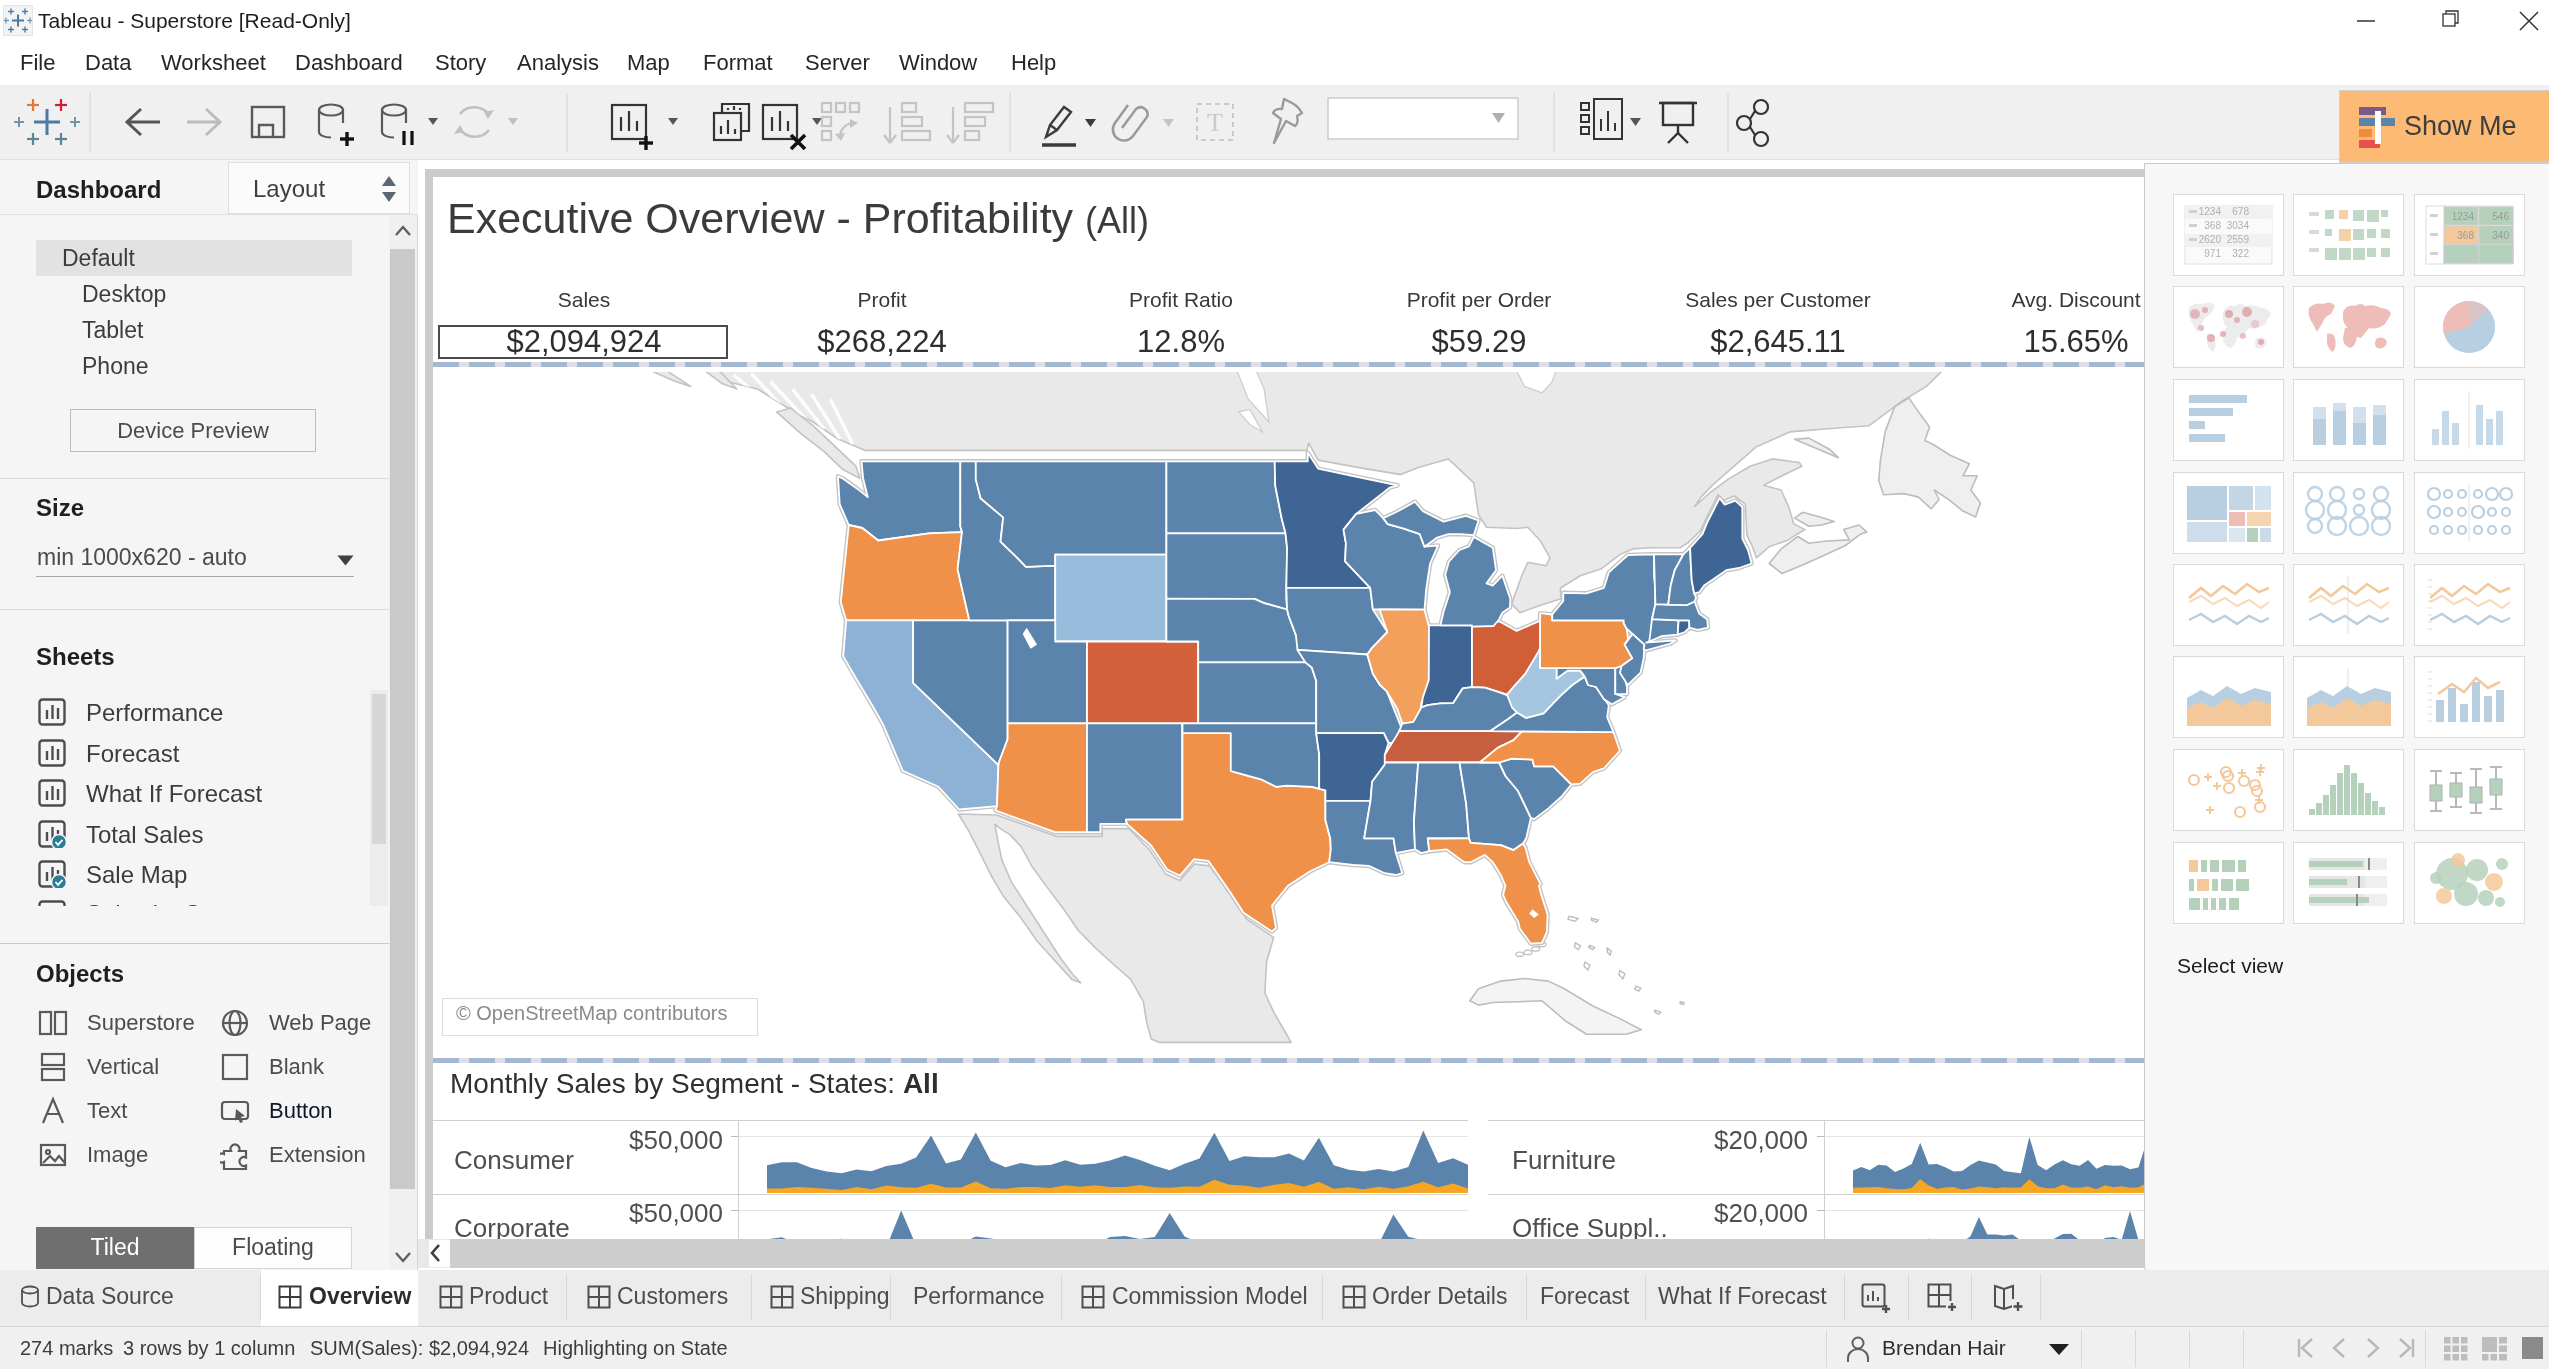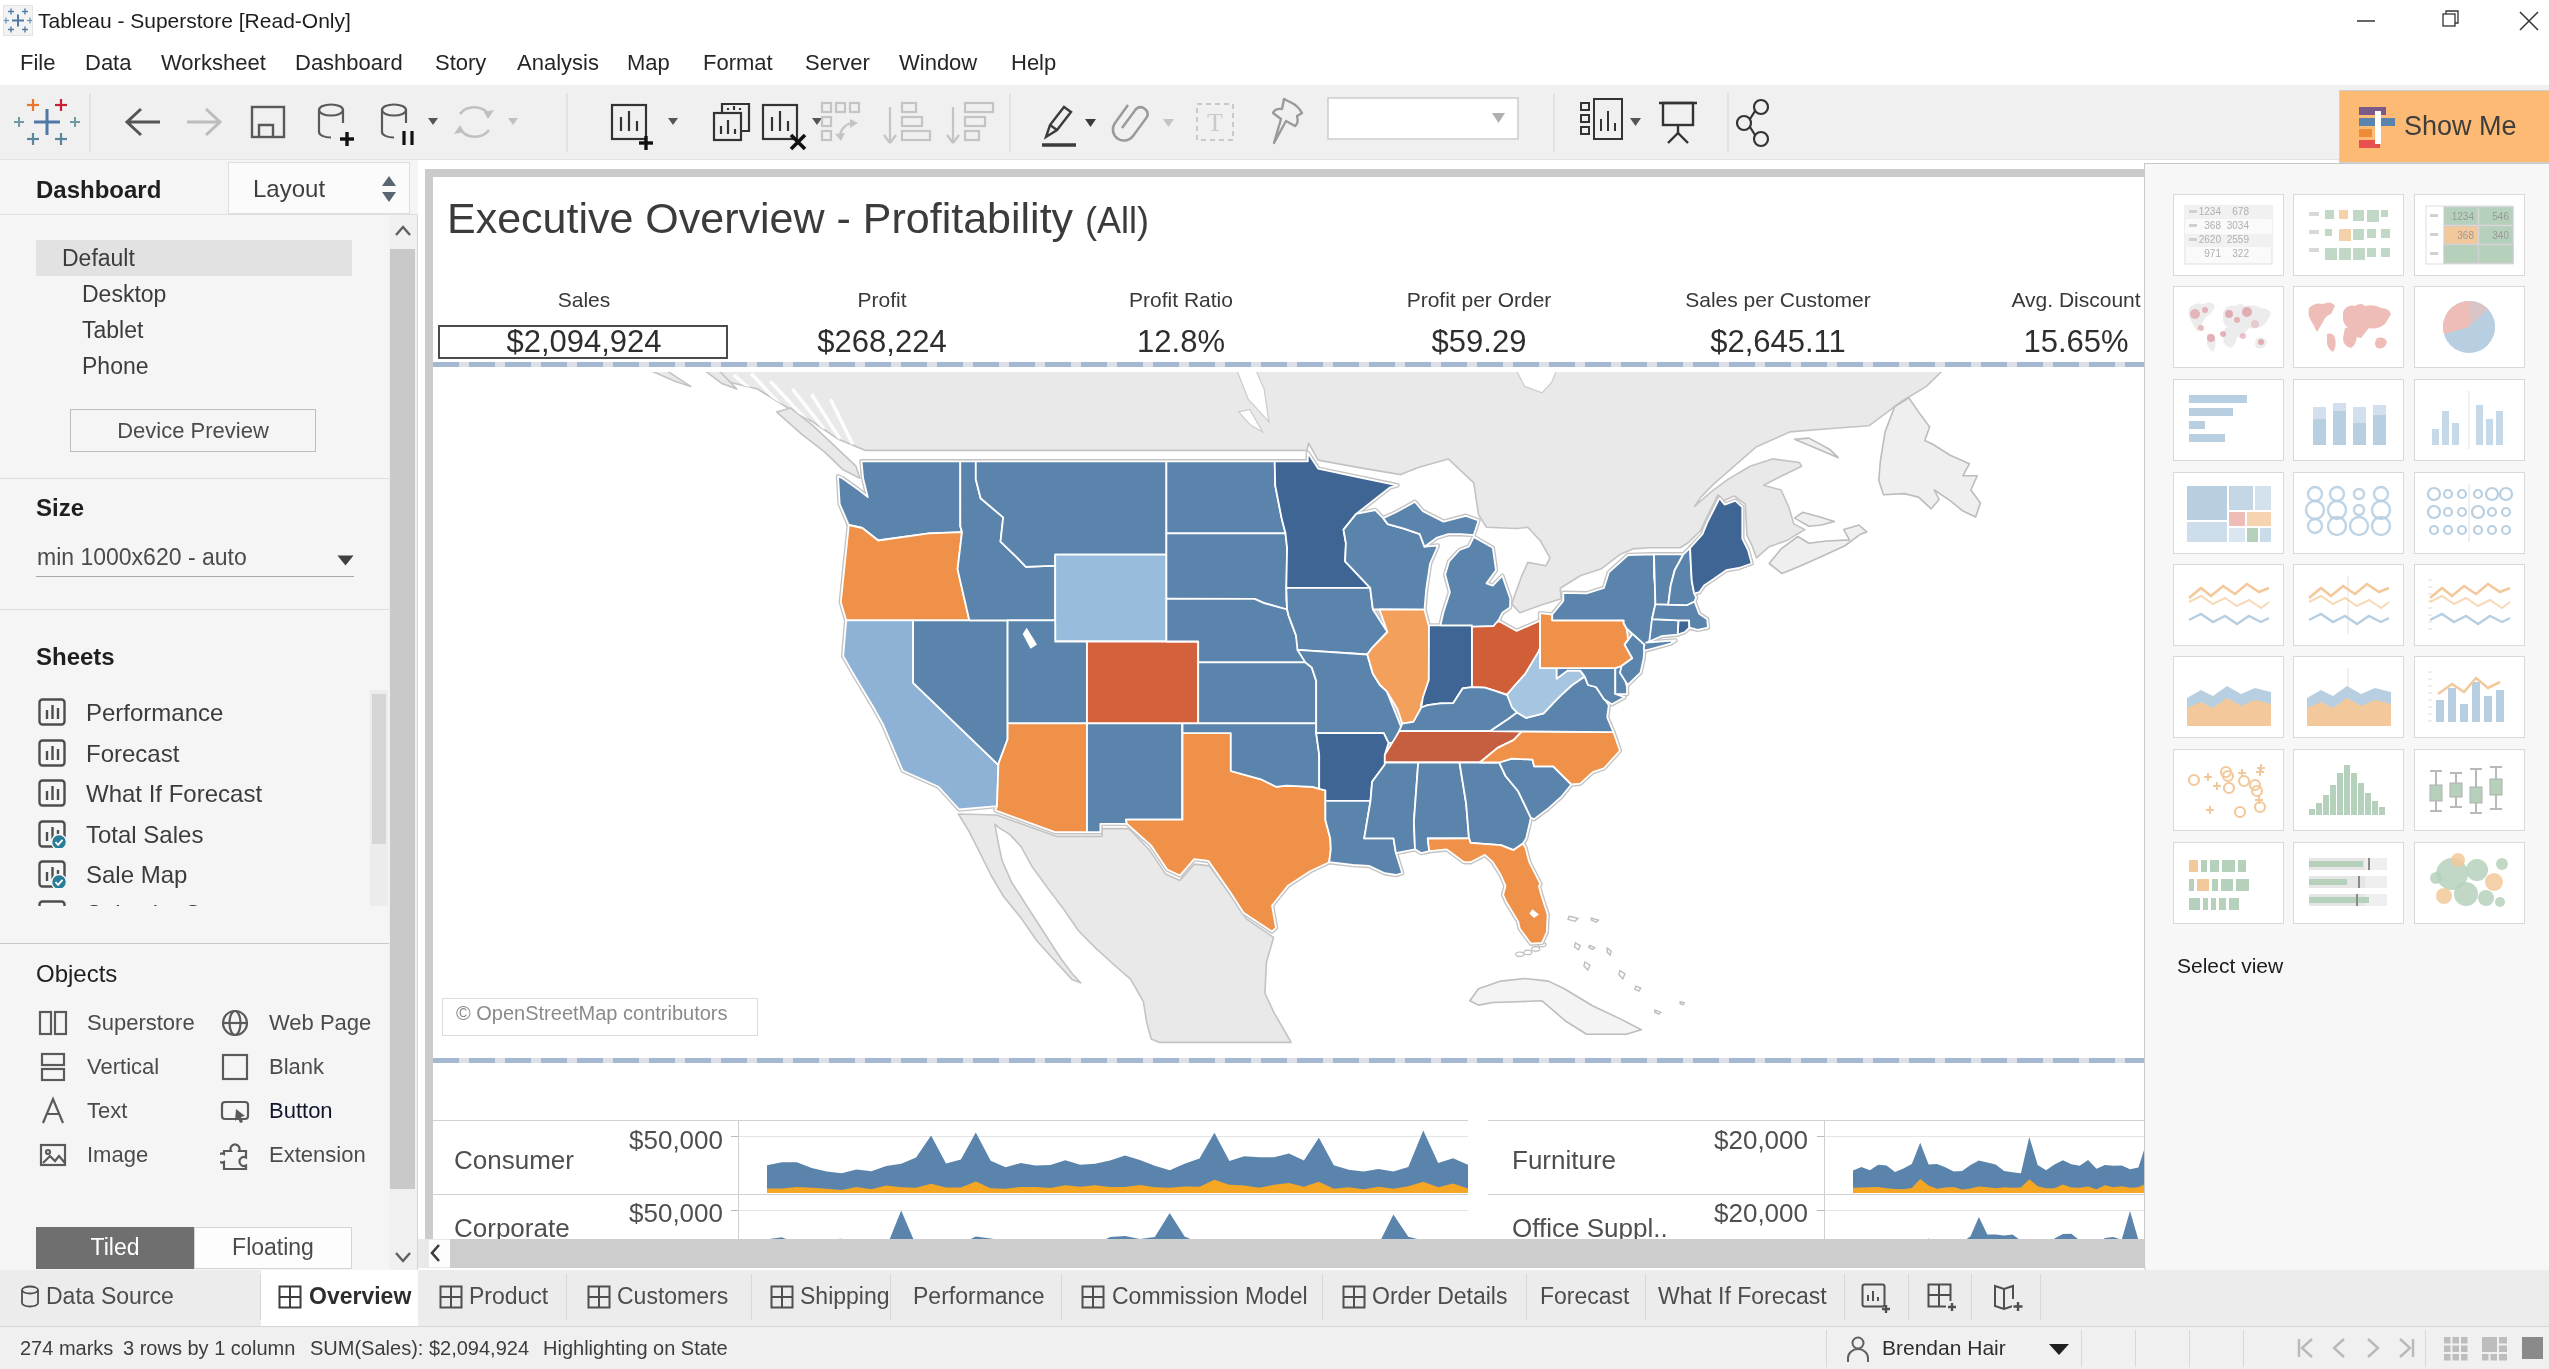--- a/index.html
+++ b/index.html
@@ -301,21 +301,21 @@
 <div class="abs" style="left:38px;top:740px;width:300px;height:6px;overflow:hidden">
       <svg style="position:absolute;left:0;top:0" width="28" height="28">
         <rect x="1.5" y="1.5" width="25" height="25" rx="3" fill="none" stroke="#4d4d4d" stroke-width="2.4"></rect>
       </svg>
       <div style="position:absolute;left:48px;top:0;font-size:24px;color:#3c3c3c">Sales by Segment</div>
     </div>
 <div class="abs" style="left:370px;top:530px;width:18px;height:216px;background:#ececec">
       <div style="margin:4px 2px;width:14px;height:150px;background:#d6d6d6"></div>
     </div>
 <div class="abs" style="left:0;top:783px;width:390px;height:1px;background:#c9c9c9"></div>
-<div class="abs" style="left:36px;top:800px;font-size:24px;font-weight:normal;color:#1f1f1f">Objects</div>
+<div class="abs" style="left:36px;top:800px;font-size:24px;font-weight:bold;color:#1f1f1f">Objects</div>
 <svg class="abs" style="left:38px;top:848px" width="30" height="30" viewBox="0 0 30 30">
       <rect x="2" y="4" width="11" height="22" stroke="#5a5a5a" stroke-width="2.2" fill="none"></rect>
       <rect x="17" y="4" width="11" height="22" stroke="#5a5a5a" stroke-width="2.2" fill="none"></rect>
     </svg>
     <div class="abs" style="left:87px;top:850px;font-size:22px;color:#4b4b4b">Superstore</div>
 <svg class="abs" style="left:220px;top:848px" width="30" height="30" viewBox="0 0 30 30">
       <circle cx="15" cy="15" r="12" stroke="#5a5a5a" stroke-width="2.2" fill="none"></circle>
       <ellipse cx="15" cy="15" rx="5.5" ry="12" stroke="#5a5a5a" stroke-width="2.2" fill="none"></ellipse>
       <line x1="3" y1="15" x2="27" y2="15" stroke="#5a5a5a" stroke-width="2.2" fill="none"></line>
     </svg>
@@ -526,20 +526,21 @@
 <path d="M1683.4,554.3 L1690.1,547.8 L1690.9,565.7 L1691.8,581.2 L1694.2,593.5 L1696.1,597.6 L1694.5,601.5 L1686.6,605.2 L1668.2,604.6 L1670.7,585.6 L1674.7,570.2Z" fill="#5b84ad"></path>
 <path d="M1694.2,593.5 L1691.8,581.2 L1690.9,565.7 L1690.1,547.8 L1702.5,534.2 L1707.2,522.7 L1719.6,498.1 L1724.7,504.6 L1735.3,500.6 L1742.3,507.2 L1742.3,538.7 L1748.0,550.0 L1751.7,563.5 L1739.0,568.0 L1726.3,570.2 L1710.4,581.2 L1704.0,585.6 L1699.3,592.2Z" fill="#3e6593"></path>
 </g>
 <path d="M1026.7,627.7 L1037.0,644.6 L1030.6,648.8 L1022.7,634.1Z" fill="#ffffff" stroke="none"></path>
 <path d="M1532.5,909.2 L1538.9,914.5 L1534.1,918.1 L1529.3,913.6Z" fill="#ffffff" stroke="none"></path>
 </svg>
 <div class="abs" style="left:24px;top:838px;width:316px;height:38px;background:#fff;border:1px solid #dcdcdc">
       <div style="margin:3px 0 0 13px;font-size:20px;color:#8a8a8a">© OpenStreetMap contributors</div>
     </div>
 <div class="abs" style="left:15px;top:898px;width:1711px;height:5px;background:repeating-linear-gradient(90deg,#a4b8d1 0 26px,#dcdfe5 26px 36px)"></div>
+<div class="abs" style="left:32px;top:908px;font-size:28px;color:#2f2f2f">Monthly Sales by Segment - States: <b>All</b></div>
 <div class="abs" style="left:15px;top:960px;width:1035px;height:118px;border-top:1px solid #d0d0d0">
 <div class="abs" style="left:0;top:73px;width:1035px;height:1px;background:#d0d0d0"></div>
 <div class="abs" style="left:306px;top:15px;width:729px;height:1px;background:#e4e4e4"></div>
 <div class="abs" style="left:306px;top:89px;width:729px;height:1px;background:#e4e4e4"></div>
 <div class="abs" style="left:21px;top:24px;font-size:26px;color:#4f4f4f">Consumer</div>
 <div class="abs" style="left:21px;top:92px;font-size:26px;color:#4f4f4f">Corporate</div>
 <div class="abs" style="left:150px;top:4px;width:140px;text-align:right;font-size:26px;color:#4f4f4f">$50,000</div>
 <div class="abs" style="left:150px;top:77px;width:140px;text-align:right;font-size:26px;color:#4f4f4f">$50,000</div>
 <div class="abs" style="left:305px;top:0;width:1px;height:118px;background:#d0d0d0"></div>
 <div class="abs" style="left:298px;top:15px;width:7px;height:1px;background:#bbb"></div>

